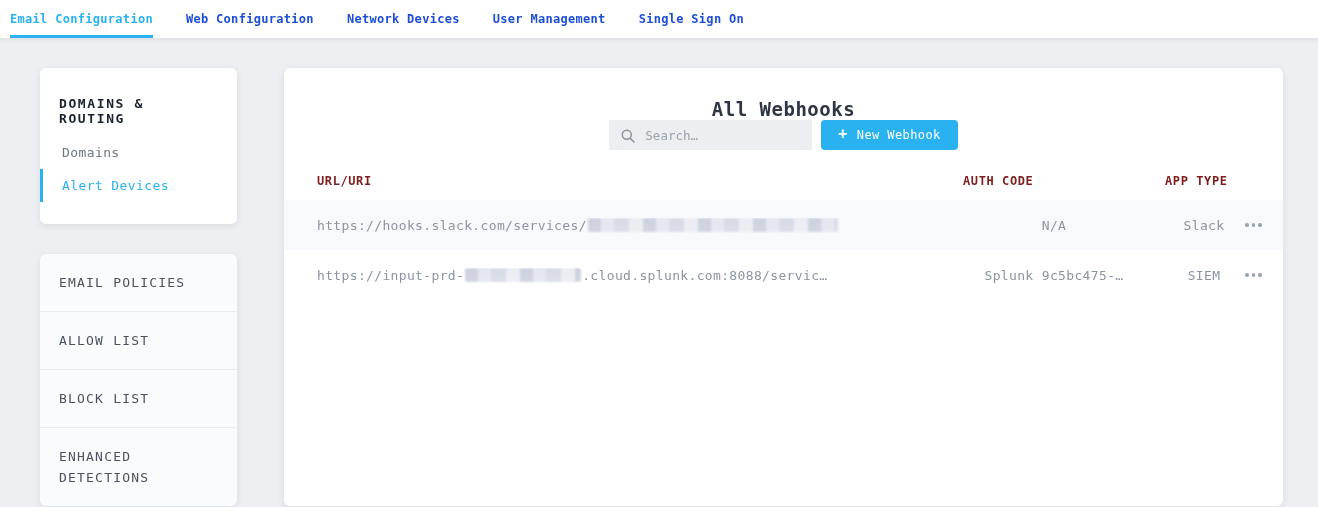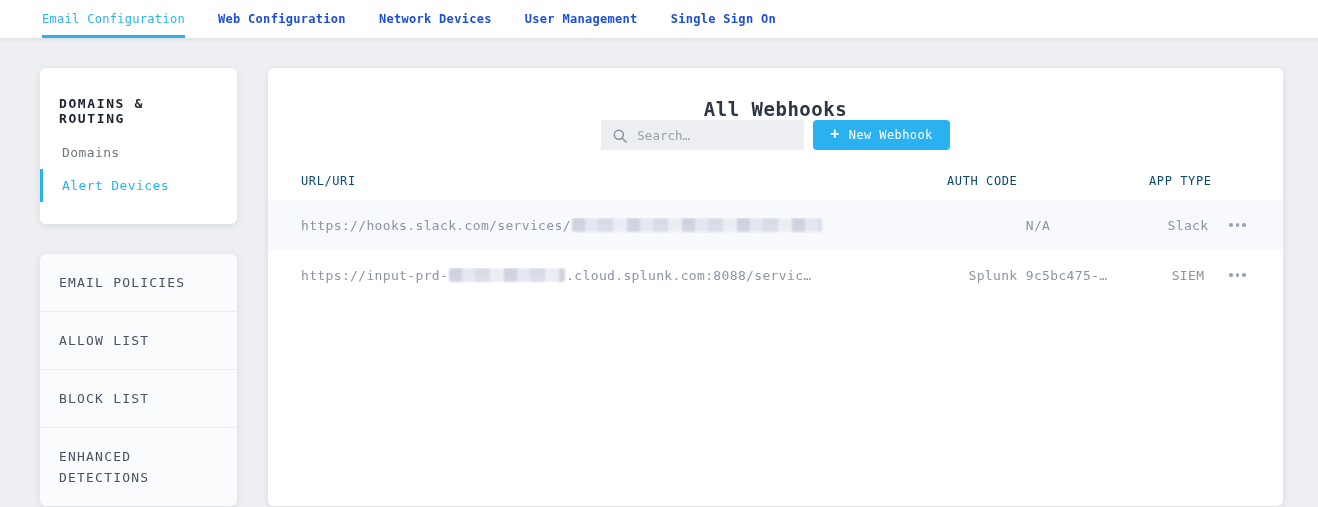--- a/index.html
+++ b/index.html
@@ -29,30 +29,29 @@
     letter-spacing: 0.3px;
     color: #1d4ed8;
     border-bottom: 3px solid transparent;
     padding-top: 3px;
     cursor: pointer;
     white-space: nowrap;
     font-weight: bold;
   }
   .tab.active {
     color: #29b2ef;
-    font-weight: normal;
+    font-weight: bold;
     border-bottom-color: #29b2ef;
-    margin-left: 32px;
   }
 
   
   .content {
     display: flex;
     padding: 30px 35px 0 40px;
-    gap: 31px;
+    gap: 47px;
   }
   .sidebar { width: 197px; flex: 0 0 197px; }
 
   .card {
     background: #ffffff;
     border-radius: 6px;
     box-shadow: 0 2px 7px rgba(40,50,70,0.10);
   }
 
   
@@ -156,21 +155,22 @@
     padding: 0 33px;
   }
   .tbl-row.striped { background: #f7f9fc; }
   .col-url  { width: 646px; flex: 0 0 646px; }
   .col-auth { width: 182px; flex: 0 0 182px; }
   .col-app  { width: 78px;  flex: 0 0 78px; margin-left: 20px; }
   .col-act  { flex: 1; }
   .th {
     font-size: 12px;
     letter-spacing: 0.6px;
-    color: #0c4a6e;
+    color: #7f1d1d;
+    font-weight: bold;
   }
   .td {
     font-size: 13px;
     letter-spacing: 0.35px;
     color: #8b94a4;
     white-space: nowrap;
     overflow: hidden;
     text-align: center;
   }
   .url-cell { display: flex; align-items: center; }

